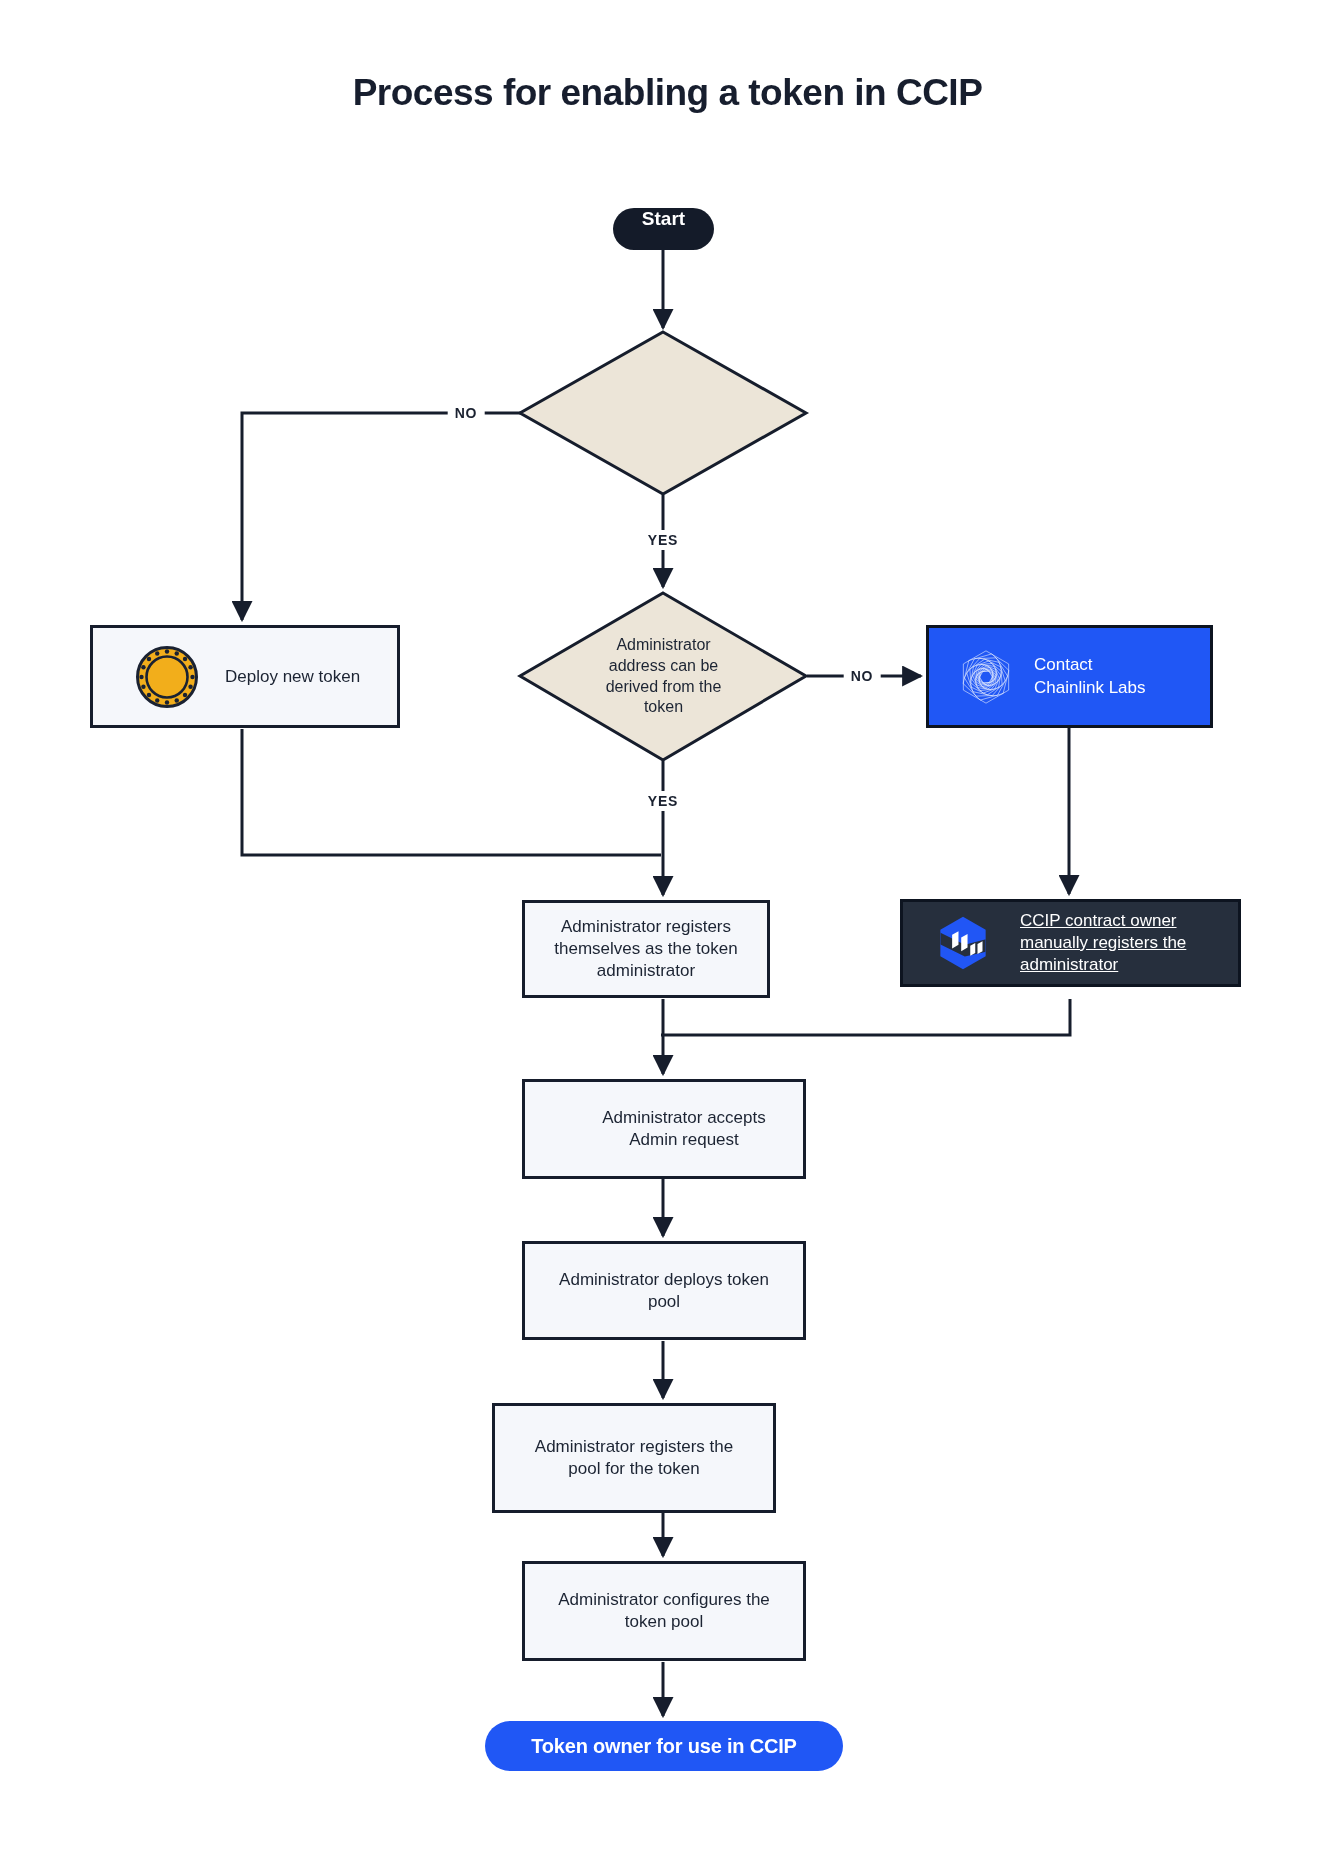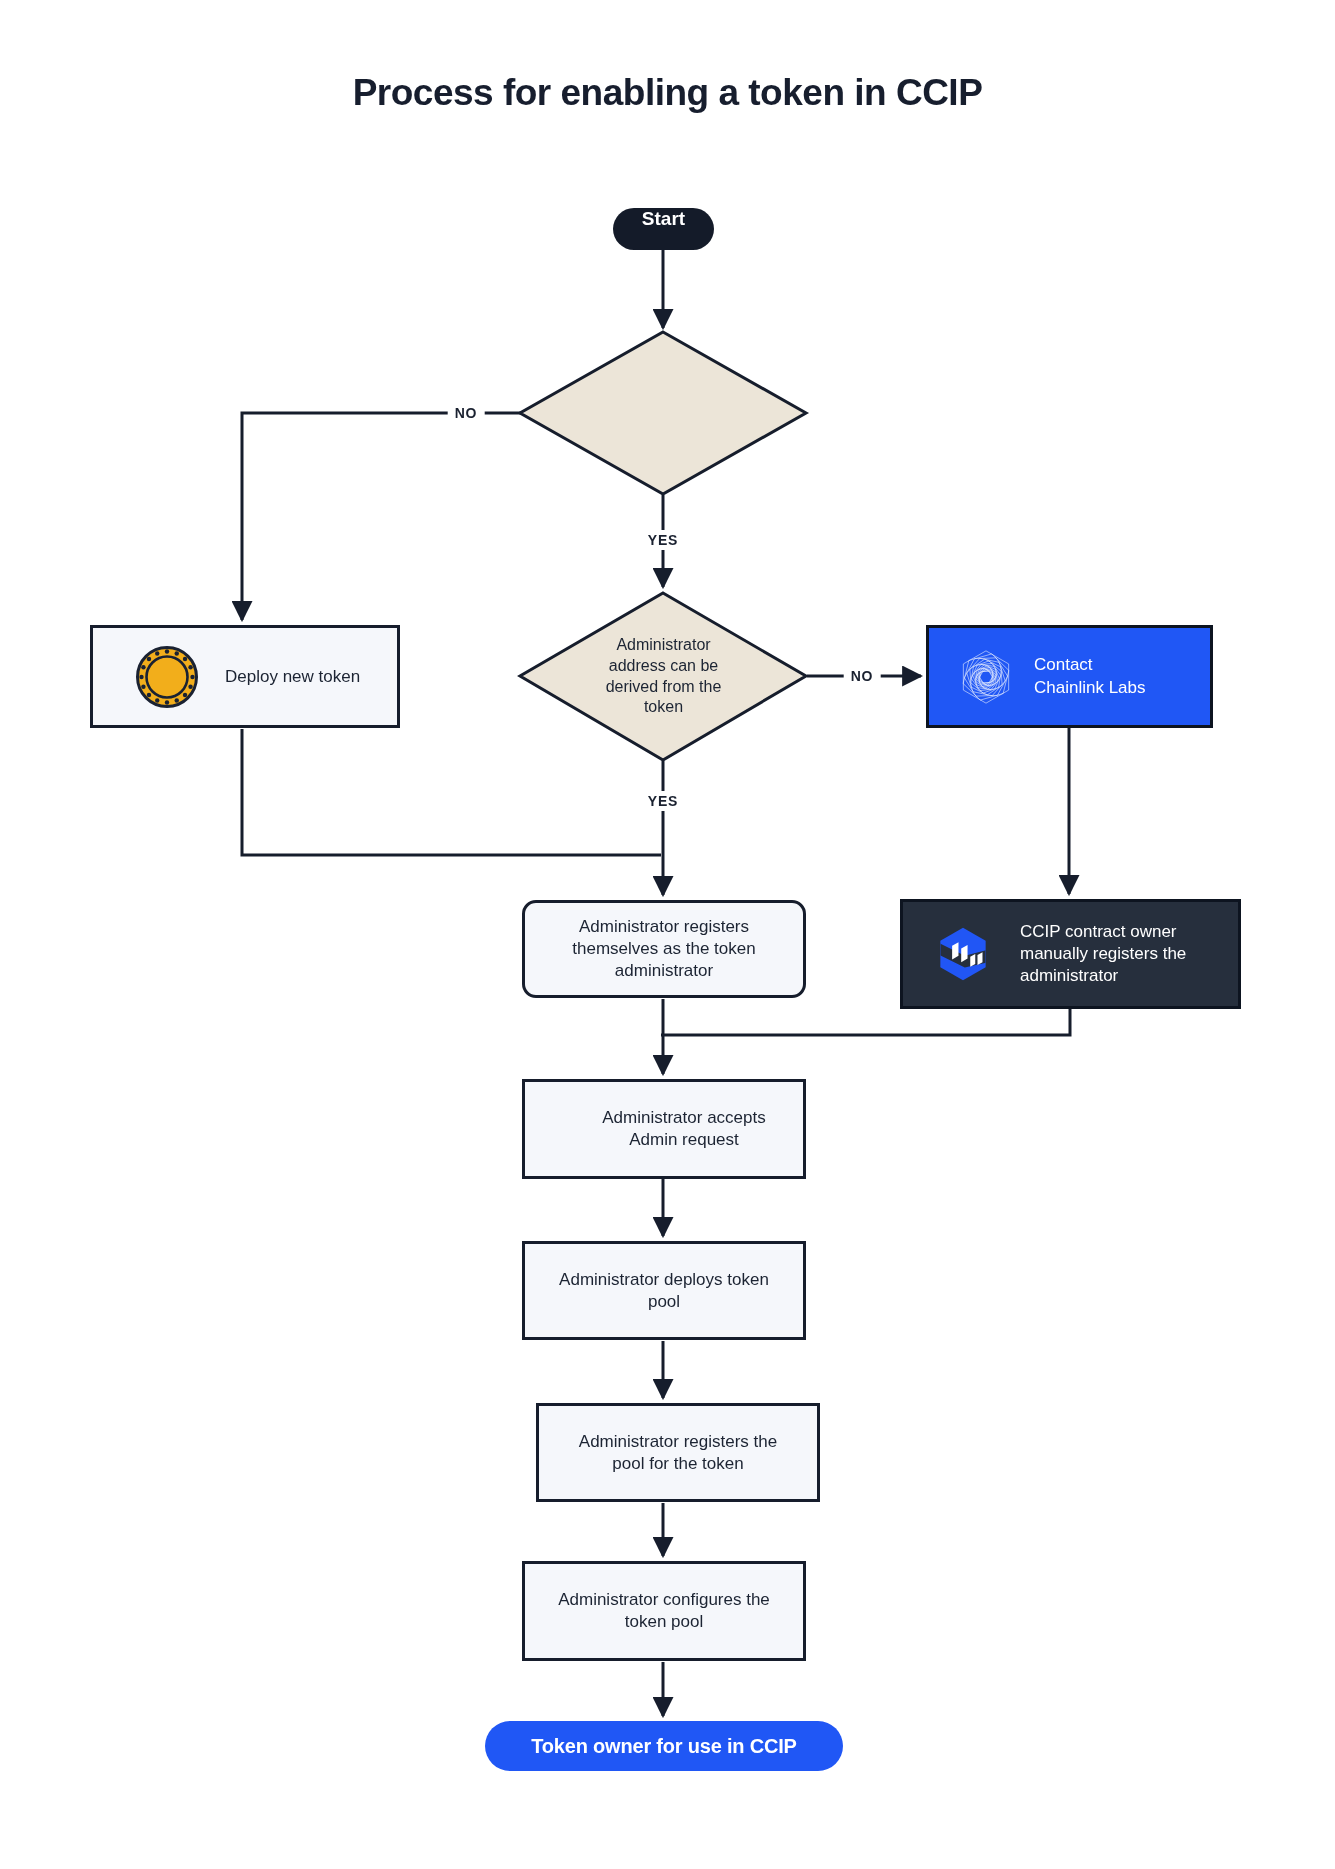--- a/index.html
+++ b/index.html
@@ -43,51 +43,51 @@
   .d1{left:520px;top:332px;width:287px;height:162px;}
   .d1 span{width:150px;}
   .d2{left:520px;top:593px;width:287px;height:167px;text-align:center;}
   .d2 span{width:152px;}
   .flow-box{
     border:3px solid var(--line);background:var(--boxfill);
     display:flex;align-items:center;justify-content:center;text-align:center;
     font-size:17px;line-height:1.28;font-weight:500;color:var(--text);
   }
   .flow-box span{display:block;}
-  .b-register{left:522px;top:900px;width:284px;height:98px;border-radius:14px;}
+  .b-register{left:522px;top:900px;width:248px;height:98px;}
   .b-register span{width:250px;}
   .b-accept{left:522px;top:1079px;width:284px;height:100px;padding-left:40px;}
   .b-accept span{width:210px;}
   .b-deploypool{left:522px;top:1241px;width:284px;height:99px;}
   .b-deploypool span{width:210px;}
-  .b-registerpool{left:536px;top:1403px;width:284px;height:99px;}
+  .b-registerpool{left:492px;top:1403px;width:284px;height:110px;}
   .b-registerpool span{width:210px;}
   .b-configure{left:522px;top:1561px;width:284px;height:100px;}
   .b-configure span{width:220px;}
   .b-deploytoken{
     left:90px;top:625px;width:310px;height:103px;
     border:3px solid var(--line);background:var(--boxfill);
     display:flex;align-items:center;justify-content:flex-start;
     font-size:17px;font-weight:500;color:var(--text);padding-left:16px;
   }
   .b-deploytoken .icon-wrap{margin-left:26px;display:flex;}
   .b-deploytoken .lbl{margin-left:26px;}
   .b-contact{
     left:926px;top:625px;width:287px;height:103px;
     border:3px solid var(--darkborder);background:var(--blue);
     display:flex;align-items:center;justify-content:flex-start;
     font-size:17px;line-height:1.35;font-weight:500;color:#fff;
   }
   .b-contact .icon-wrap{margin-left:26px;display:flex;}
   .b-contact .lbl{margin-left:17px;width:130px;}
   .b-manual{
-    left:900px;top:899px;width:341px;height:110px;
+    left:900px;top:899px;width:341px;height:88px;
     border:3px solid var(--darkborder);background:var(--darkbox);
     display:flex;align-items:center;justify-content:flex-start;
-    font-size:17px;line-height:1.3;font-weight:500;color:#fff;
+    font-size:17px;line-height:1.3;font-weight:500;color:#fff;text-decoration:underline;
   }
   .b-manual .icon-wrap{margin-left:31px;display:flex;}
   .b-manual .lbl{margin-left:28px;width:190px;}
   .edge-label{
     position:absolute;z-index:3;transform:translate(-50%,-50%);
     background:#fff;padding:2px 7px;
     font-size:14px;font-weight:700;letter-spacing:0.8px;color:#1A2130;
   }
   .spiral polygon{fill:none;stroke:#fff;stroke-width:0.7;opacity:0.8;}
 </style>

